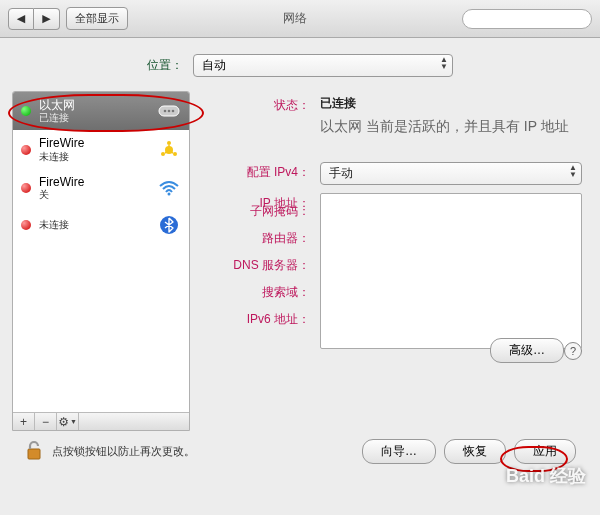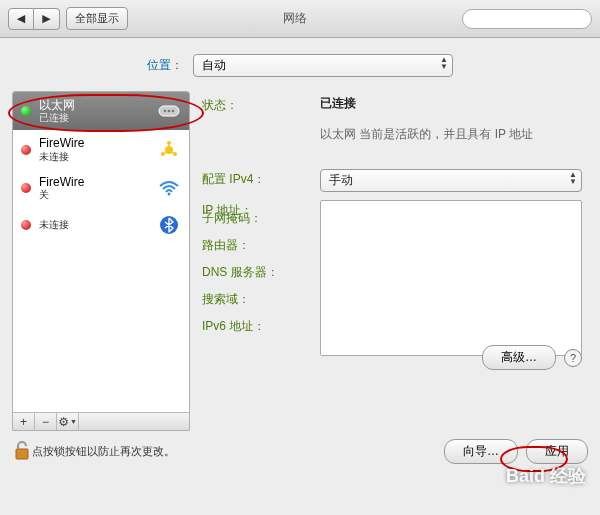--- a/index.html
+++ b/index.html
@@ -9,48 +9,48 @@
 .btn { background: linear-gradient(#fdfdfd,#e0e0e0); border: 1px solid #999; border-radius: 4px; padding: 3px 8px; font-size: 11px; color: #333; cursor: default; display: flex; align-items: center; justify-content: center; }
 .btn.nav { width: 26px; height: 22px; border-radius: 0; }
 .btn.nav:first-child { border-radius: 4px 0 0 4px; }
 .btn.nav:last-child { border-radius: 0 4px 4px 0; border-left: none; }
 .toolbar-title { flex: 1; text-align: center; color: #555; font-size: 12px; }
 .search { width: 130px; height: 20px; border: 1px solid #aaa; border-radius: 10px; padding: 0 8px 0 20px; background: #fff; position: relative; }
 .search-wrap { position: relative; }
 .search-icon { position: absolute; left: 6px; top: 3px; font-size: 11px; color: #888; }
 .content { padding: 10px 12px 0 12px; }
 .location-row { display: flex; align-items: center; justify-content: center; gap: 10px; margin: 6px 0 14px 0; }
-.location-row label { color: #0369a1; }
+.location-row label { color: #14532d; }
 .select { background: linear-gradient(#fdfdfd,#eee); border: 1px solid #999; border-radius: 4px; padding: 2px 38px 2px 8px; font-size: 12px; position: relative; display: inline-flex; align-items: center; min-height: 20px; }
 .select::after { content: ""; position: absolute; right: 6px; top: 50%; width: 0; height: 0; border-left: 4px solid transparent; border-right: 4px solid transparent; }
 .select .arrows { position: absolute; right: 4px; top: 1px; font-size: 8px; line-height: 7px; color: #444; }
 .main-split { display: flex; gap: 12px; }
 .sidebar { width: 178px; background: #fff; border: 1px solid #b0b0b0; border-radius: 3px 3px 0 0; height: 340px; overflow: hidden; position: relative; }
 .sidebar-list { height: 322px; overflow: auto; }
 .sidebar-item { display: flex; align-items: center; padding: 6px 8px; gap: 8px; border-bottom: 0; position: relative; }
 .sidebar-item.selected { background: linear-gradient(#8f8f8f,#6f6f6f); color: #fff; }
 .status-dot { width: 10px; height: 10px; border-radius: 50%; flex-shrink: 0; }
 .status-dot.green { background: radial-gradient(circle at 30% 30%, #7eff7e, #0a0); }
 .status-dot.red { background: radial-gradient(circle at 30% 30%, #ff9a9a, #c00); }
 .item-text { flex: 1; line-height: 1.2; }
 .item-title { font-size: 12px; font-weight: 500; }
 .item-sub { font-size: 10px; opacity: .85; }
 .item-icon { width: 24px; height: 24px; display: flex; align-items: center; justify-content: center; font-size: 16px; }
 .sidebar-footer { position: absolute; bottom: 0; left: 0; right: 0; height: 18px; background: linear-gradient(#f5f5f5,#ddd); border-top: 1px solid #bbb; display: flex; }
 .sb-btn { width: 22px; border-right: 1px solid #bbb; display: flex; align-items: center; justify-content: center; font-size: 12px; color: #444; }
 .detail { flex: 1; padding: 4px 6px 0 0; }
 .row { display: flex; align-items: flex-start; margin-bottom: 8px; }
-.row-label { width: 118px; text-align: left; padding-right: 23px; color: #4d7c0f; font-size: 12px; padding-top: 2px; }
+.row-label { width: 118px; text-align: right; padding-right: 10px; color: #be185d; font-size: 12px; padding-top: 2px; }
 .row-value { flex: 1; font-size: 12px; color: #222; }
-.status-note { font-size: 12px; color: #666; margin-top: 14px; }
+.status-note { font-size: 14px; color: #666; margin-top: 6px; }
 .big-box { border: 1px solid #aaa; background: #fff; border-radius: 2px; height: 156px; }
-.adv-row { display: flex; justify-content: flex-end; align-items: center; gap: 8px; margin-top: 10px; }
+.adv-row { display: flex; justify-content: flex-end; align-items: center; margin-top: 10px; }
 .pill-btn { background: linear-gradient(#fdfdfd,#e2e2e2); border: 1px solid #999; border-radius: 11px; padding: 3px 18px; font-size: 12px; }
 .help { width: 18px; height: 18px; border: 1px solid #888; border-radius: 50%; display: flex; align-items: center; justify-content: center; font-size: 11px; color: #555; background: #f5f5f5; }
-.bottom-bar { display: flex; align-items: center; padding: 8px 12px; }
+.bottom-bar { display: flex; align-items: center; padding: 8px 24px; gap: 8px; }
 .lock-text { font-size: 11px; color: #333; }
 .bottom-btns { margin-left: auto; display: flex; gap: 8px; }
 .annot { position: absolute; border: 2px solid #cc0000; border-radius: 50%/60%; pointer-events: none; }
 .annot1 { left: 8px; top: 94px; width: 196px; height: 38px; }
 .annot2 { left: 500px; top: 446px; width: 68px; height: 26px; }
 .watermark { position: absolute; right: 14px; bottom: 27px; color: rgba(255,255,255,.9); font-size: 18px; font-weight: bold; text-shadow: 0 0 4px rgba(0,0,0,.5); }
 </style>
 </head>
 <body>
 
@@ -209,19 +209,20 @@
 <div class="bottom-bar">
   <span>
     <svg width="20" height="22">
         <rect x="4" y="10" width="12" height="10" rx="1" fill="#d38b2a" stroke="#a06616"></rect>
         <path d="M6 10 V7 a4 4 0 0 1 8 0" stroke="#999" stroke-width="2.2" fill="none"></path>
       </svg>
   </span>
   <span class="lock-text">点按锁按钮以防止再次更改。</span>
   <div class="bottom-btns">
     <div class="pill-btn">向导…</div>
+    <div class="pill-btn">恢复</div>
     <div class="pill-btn">应用</div>
   </div>
 </div>
 
 <div class="annot annot1"></div>
 <div class="annot annot2"></div>
 <div class="watermark">Baid 经验</div>
 
 </body></html>

